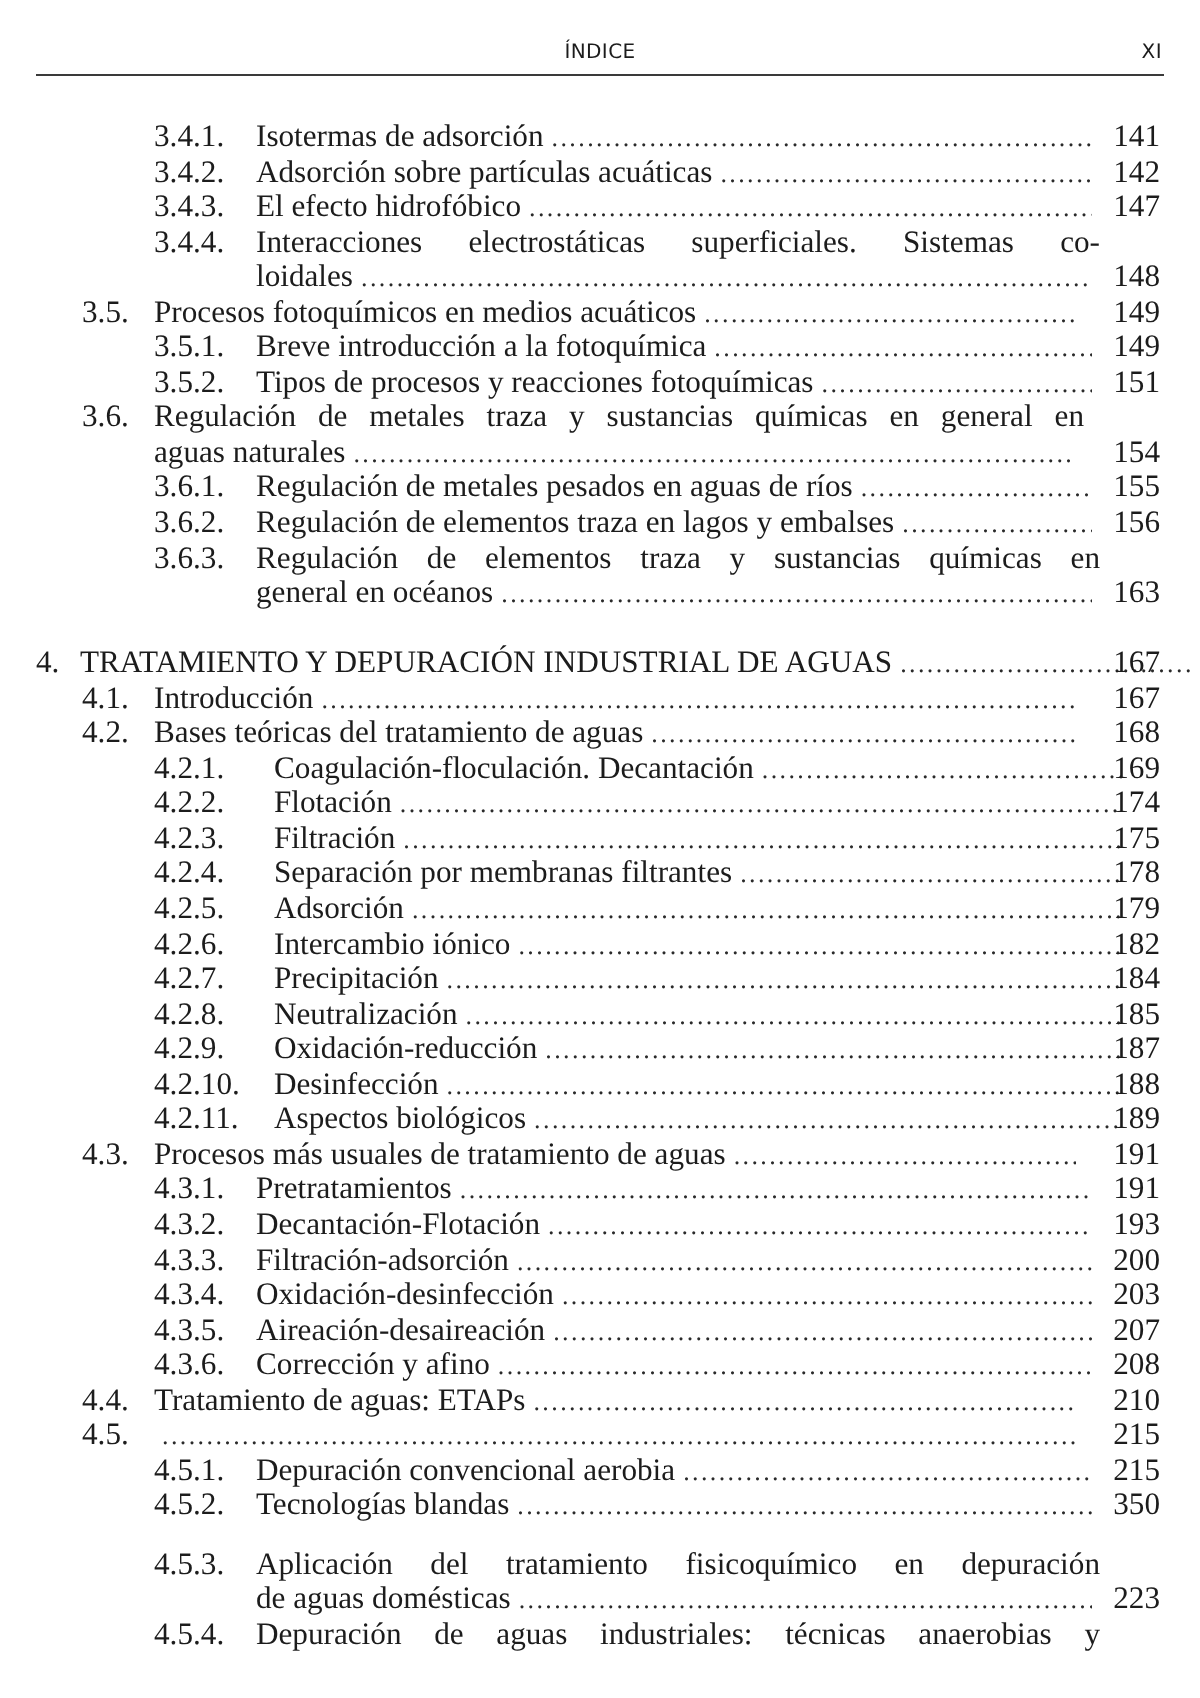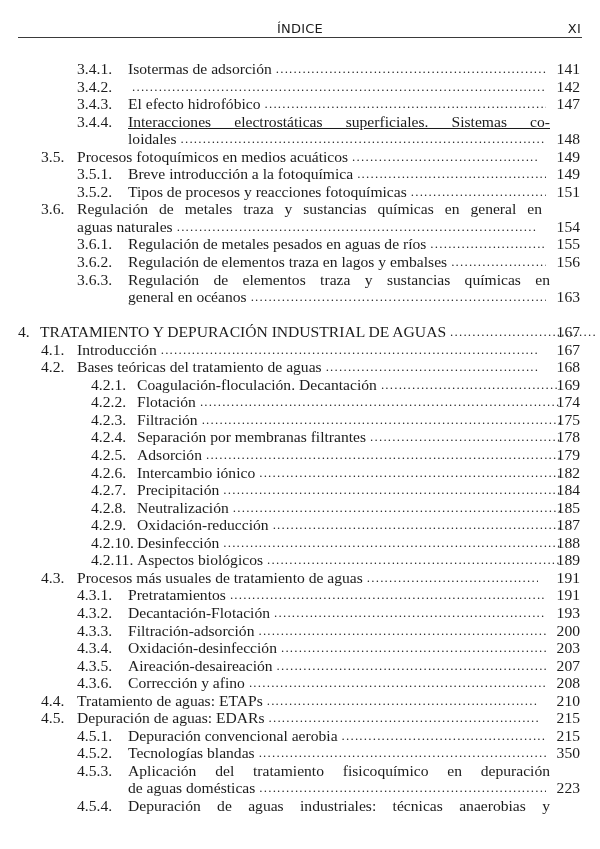--- a/index.html
+++ b/index.html
@@ -1,20 +1,20 @@
 <!DOCTYPE html>
 <html><head>
 <meta charset="utf-8">
 <style>
   html, body { margin: 0; padding: 0; background: #ffffff; }
   body { width: 600px; height: 849px; position: relative; overflow: hidden; color: #1c1c1c; }
   .header {
     position: absolute; left: 18px; top: 18px; width: 564px; height: 19px;
     border-bottom: 1px solid #3a3a3a;
-    font-family: "DejaVu Sans", sans-serif; font-size: 13px; letter-spacing: 0.2px;
+    font-family: "DejaVu Sans", sans-serif; font-size: 10px; letter-spacing: 0.2px;
   }
   .header .title { position: absolute; left: 0; right: 0; top: 3px; text-align: center; }
   .header .pagenum { position: absolute; right: 1px; top: 3px; }
   .toc {
     position: absolute; left: 0; top: 60px; width: 600px;
     font-family: "Liberation Serif", serif; font-size: 15.6px;
   }
   .entry { position: relative; line-height: 17.55px; }
   .entry .num { position: absolute; top: 0; white-space: nowrap; }
   .entry .body { display: block; position: relative; }
@@ -28,21 +28,21 @@
   .entry .page { position: absolute; right: 20px; bottom: 0; text-align: left; }
   .gap { height: 17.55px; }
 
   
   .l0 .num { left: 18px; }
   .l0 .body { margin-left: 40px; }
   .l1 .num { left: 41px; }
   .l1 .body { margin-left: 77px; margin-right: 58px; }
   .l2 .num { left: 77px; }
   .l2 .body { margin-left: 128px; margin-right: 50px; }
-  .l2w .num { left: 91px; }
+  .l2w .num { left: 77px; }
   .l2w .body { margin-left: 137px; margin-right: 35px; }
 </style>
 </head>
 <body>
 
 <div class="header">
   <span class="title">ÍNDICE</span>
   <span class="pagenum">XI</span>
 </div>
 
@@ -54,39 +54,40 @@
           <span class="lt">Isotermas de adsorción</span>
           <span class="dots">................................................................................................................................................</span>
         </div>
       </div>
       <span class="page">141</span>
     </div>
     <div class="entry l2">
       <span class="num">3.4.2.</span>
       <div class="body">
         <div class="lastline">
+          <span class="lt">Adsorción sobre partículas acuáticas</span>
           <span class="dots">................................................................................................................................................</span>
         </div>
       </div>
       <span class="page">142</span>
     </div>
     <div class="entry l2">
       <span class="num">3.4.3.</span>
       <div class="body">
         <div class="lastline">
           <span class="lt">El efecto hidrofóbico</span>
           <span class="dots">................................................................................................................................................</span>
         </div>
       </div>
       <span class="page">147</span>
     </div>
     <div class="entry l2">
       <span class="num">3.4.4.</span>
       <div class="body">
-        <div class="text" style="text-align-last: justify; text-decoration: underline;">Interacciones electrostáticas superficiales. Sistemas co-</div>
+        <div class="text" style="text-align-last: justify;">Interacciones electrostáticas superficiales. Sistemas co-</div>
         <div class="lastline">
           <span class="lt">loidales</span>
           <span class="dots">................................................................................................................................................</span>
         </div>
       </div>
       <span class="page">148</span>
     </div>
     <div class="entry l1">
       <span class="num">3.5.</span>
       <div class="body">
@@ -377,21 +378,20 @@
           <span class="lt">Tratamiento de aguas: ETAPs</span>
           <span class="dots">................................................................................................................................................</span>
         </div>
       </div>
       <span class="page">210</span>
     </div>
     <div class="entry l1">
       <span class="num">4.5.</span>
       <div class="body">
         <div class="lastline">
-          <span class="lt">Depuración de aguas: EDARs</span>
           <span class="dots">................................................................................................................................................</span>
         </div>
       </div>
       <span class="page">215</span>
     </div>
     <div class="entry l2">
       <span class="num">4.5.1.</span>
       <div class="body">
         <div class="lastline">
           <span class="lt">Depuración convencional aerobia</span>
@@ -406,21 +406,21 @@
         <div class="lastline">
           <span class="lt">Tecnologías blandas</span>
           <span class="dots">................................................................................................................................................</span>
         </div>
       </div>
       <span class="page">350</span>
     </div>
     <div class="entry l2">
       <span class="num">4.5.3.</span>
       <div class="body">
-        <div class="text" style="text-align-last: justify;">Aplicación del tratamiento fisicoquímico en depuración</div>
+        <div class="text" style="text-align-last: justify; margin-top: 12px;">Aplicación del tratamiento fisicoquímico en depuración</div>
         <div class="lastline">
           <span class="lt">de aguas domésticas</span>
           <span class="dots">................................................................................................................................................</span>
         </div>
       </div>
       <span class="page">223</span>
     </div>
     <div class="entry l2">
       <span class="num">4.5.4.</span>
       <div class="body">

